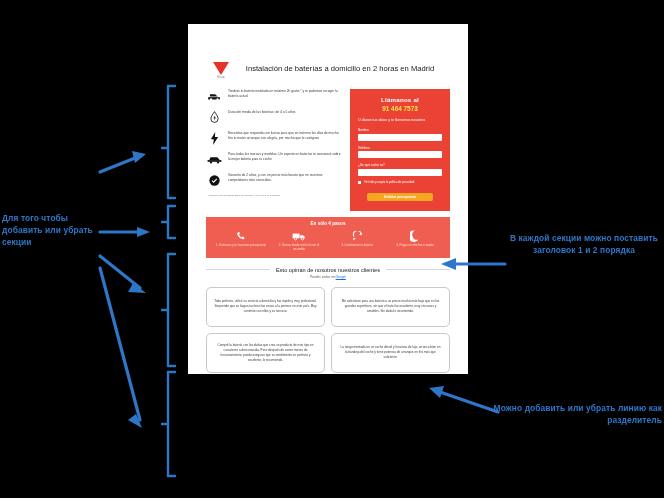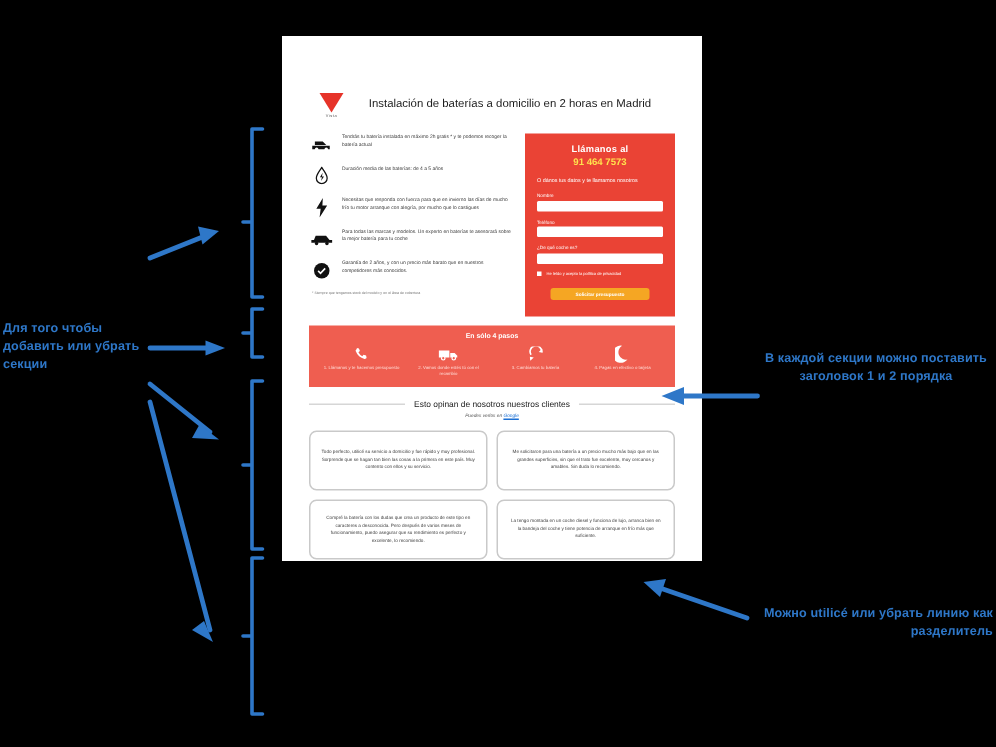--- a/index.html
+++ b/index.html
@@ -337,13 +337,13 @@
   <g stroke="#2e77c8" stroke-width="3.2" fill="#2e77c8" stroke-linecap="round">
     <line x1="505" y1="264" x2="452" y2="264"></line>
     <polygon points="441,264 456,258 456,270" stroke="none"></polygon>
     <line x1="498" y1="412" x2="440" y2="392"></line>
     <polygon points="429,388 444,386 440,398" stroke="none"></polygon>
   </g>
 </svg>
 
 <div class="ann" id="ann-left">Для того чтобы добавить или убрать секции</div>
 <div class="ann" id="ann-right">В каждой секции можно поставить заголовок 1 и 2 порядка</div>
-<div class="ann" id="ann-bottom">Можно utilicé или убрать линию как разделитель</div>
+<div class="ann" id="ann-bottom">Можно добавить или убрать линию как разделитель</div>
 
 </body></html>

